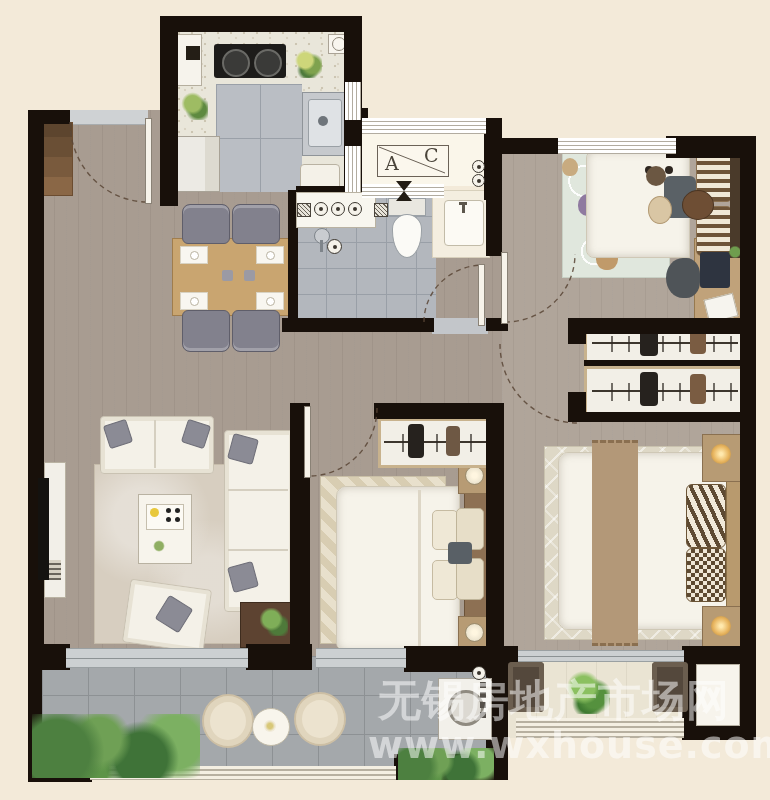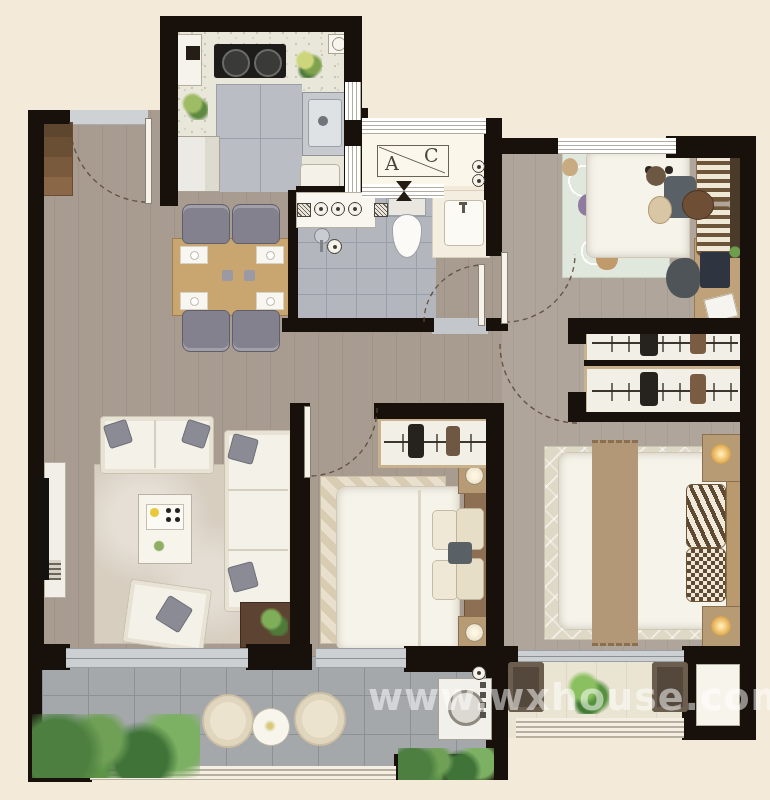--- a/index.html
+++ b/index.html
@@ -300,16 +300,17 @@
       <path d="M424 322 A60 57 0 0 1 481 265"></path>
       <path d="M505 322 A70 68 0 0 0 575 254"></path>
       <path d="M377 408 A68 68 0 0 1 309 476"></path>
       <path d="M500 344 A78 79 0 0 0 578 423"></path>
     </g>
     <line x1="379" y1="147" x2="445" y2="173" stroke="#6b6257" stroke-width="1"></line>
     <polygon points="396,181 412,181 396,201 412,201" fill="#221c14"></polygon>
   </svg>
 
   <div class="wm" style="left:368px;top:676px;width:372px;">
+    <div class="l1">无锡房地产市场网</div>
     <div class="l2">www.wxhouse.com</div>
   </div>
 
 </div>
 
 </body></html>

